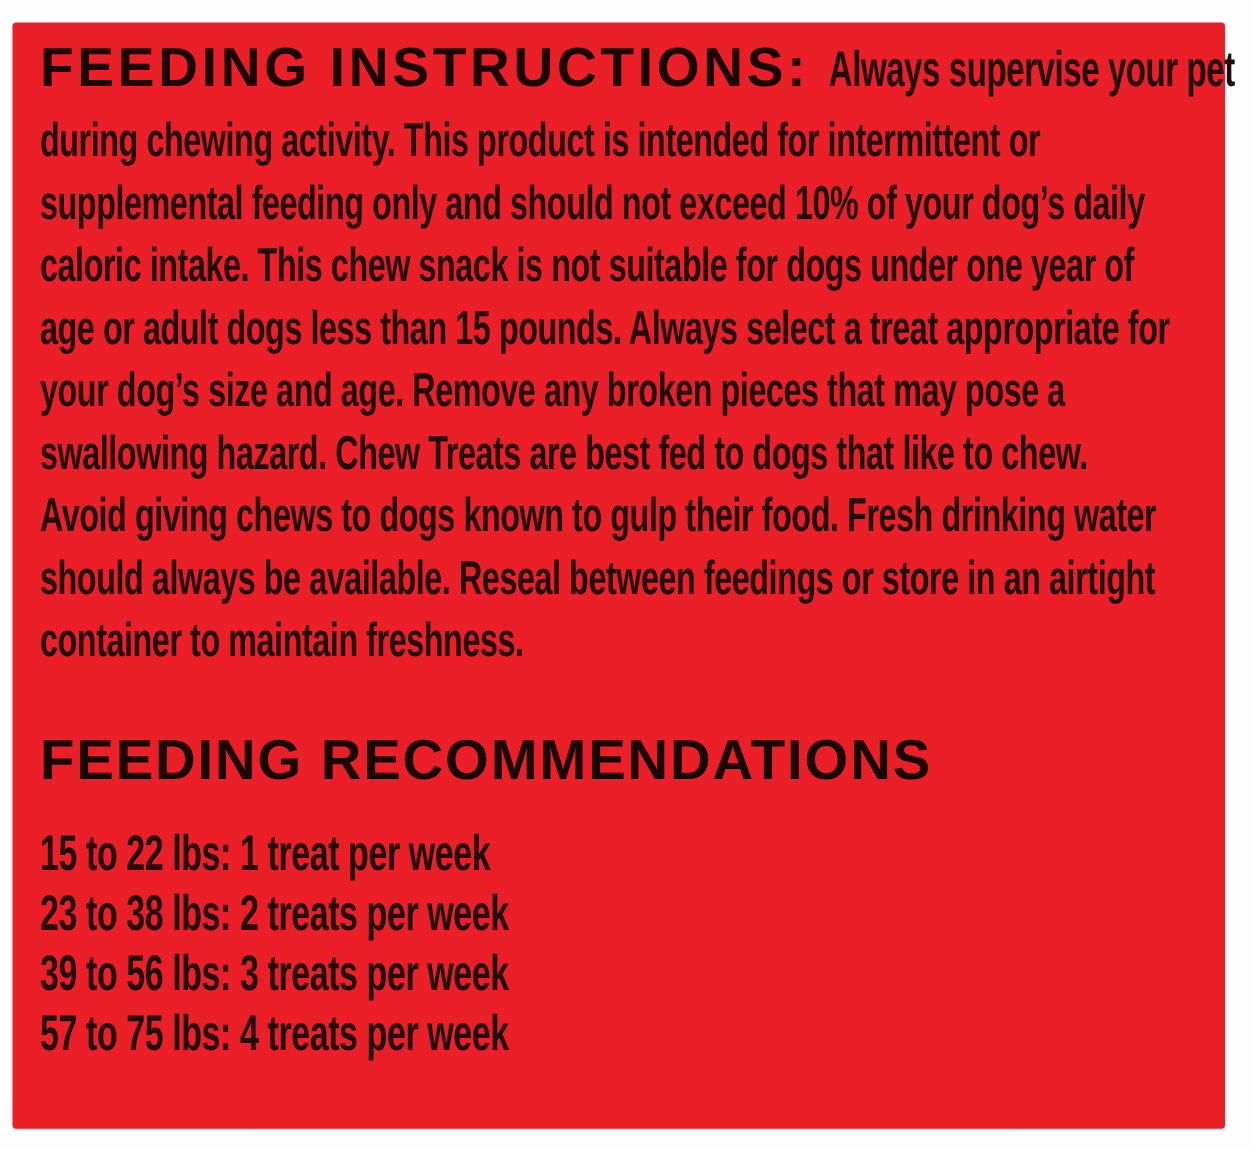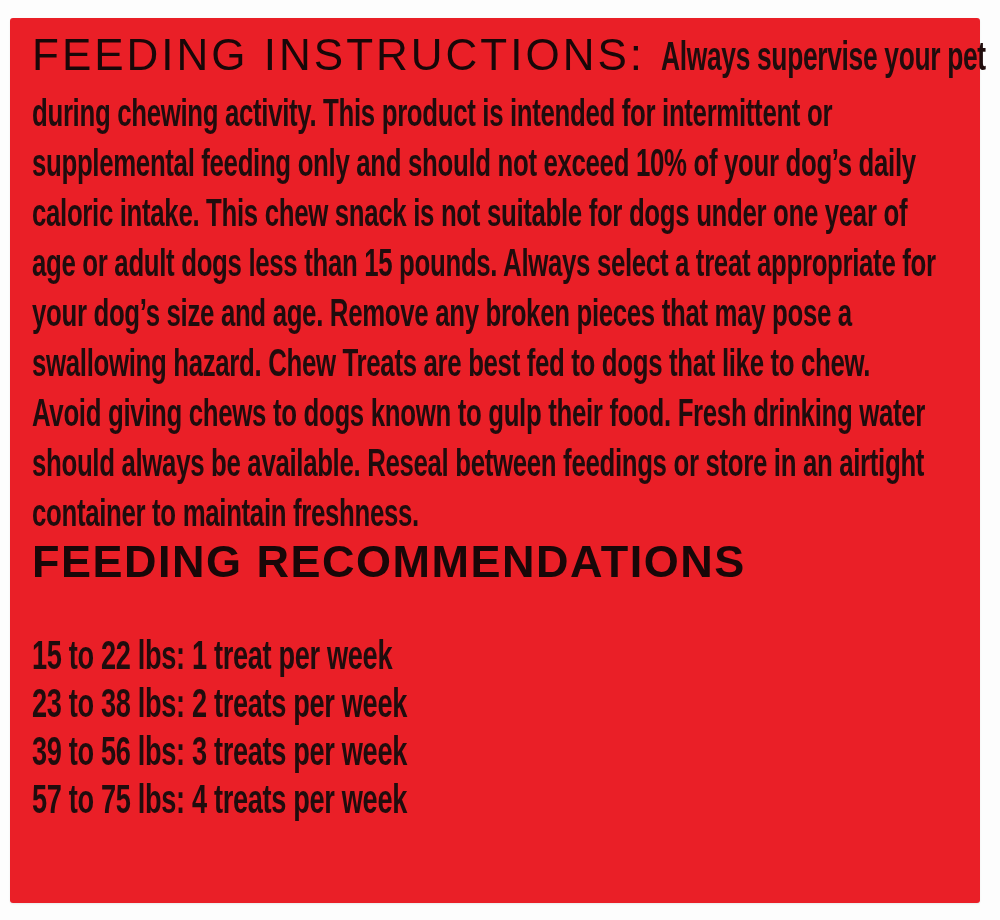--- a/index.html
+++ b/index.html
@@ -14,39 +14,39 @@
   }
   .label-panel{
     position:absolute;left:10px;top:18px;width:970px;height:885px;
     background:var(--red);border-radius:3px;box-sizing:border-box;
     padding:12px 18px 0 22px;
     box-shadow:0 1px 2px rgba(0,0,0,0.08);
   }
   
   .line-first{display:flex;align-items:baseline;height:58px;white-space:nowrap;}
   .h1{
-    font-size:44px;font-weight:normal;letter-spacing:3px;color:var(--ink-heavy);
+    font-size:44px;font-weight:bold;letter-spacing:3px;color:var(--ink-heavy);
   }
   .runin{
     display:inline-block;margin-left:16px;
     font-size:40px;font-weight:bold;letter-spacing:-0.5px;color:var(--ink);
     transform:scaleX(0.66);transform-origin:0 100%;
   }
   
   .body-line{
     height:50px;line-height:50px;white-space:nowrap;
     font-size:38px;font-weight:bold;letter-spacing:-0.5px;color:var(--ink);
     transform:scaleX(0.68);transform-origin:0 50%;
   }
-  .h2-block{color:var(--ink-heavy);}
+  .h2-block{margin-top:46px;color:var(--ink-heavy);}
   .h2-line{
     height:47px;line-height:47px;white-space:nowrap;
     font-size:45px;font-weight:bold;letter-spacing:1.5px;
   }
-  .rec-block{margin-top:46px;}
+  .rec-block{margin-top:28px;}
   .rec-line{
     height:48px;line-height:48px;white-space:nowrap;
     font-size:40px;font-weight:bold;letter-spacing:-0.5px;color:var(--ink);
     transform:scaleX(0.68);transform-origin:0 50%;
   }
 </style>
 </head>
 <body>
 
 <div class="stage">

